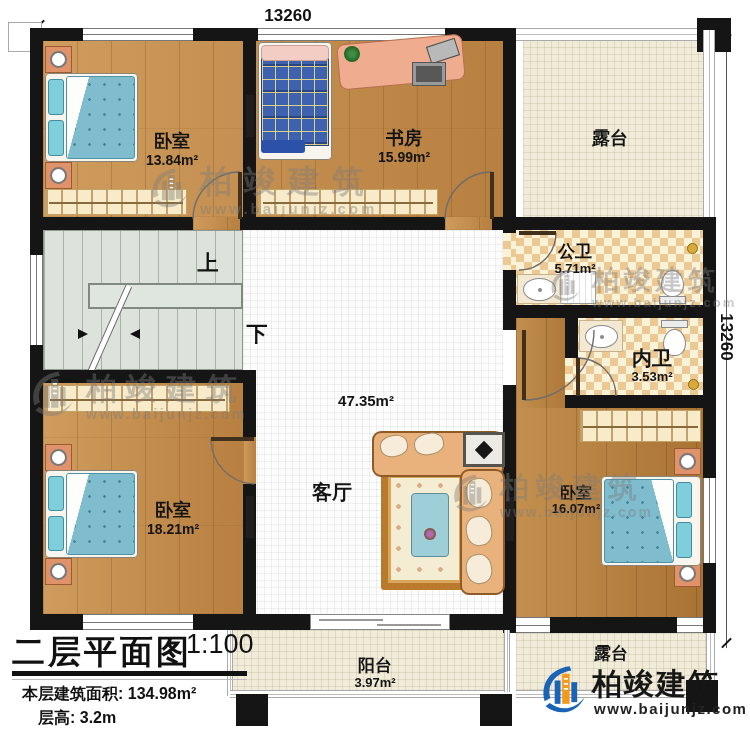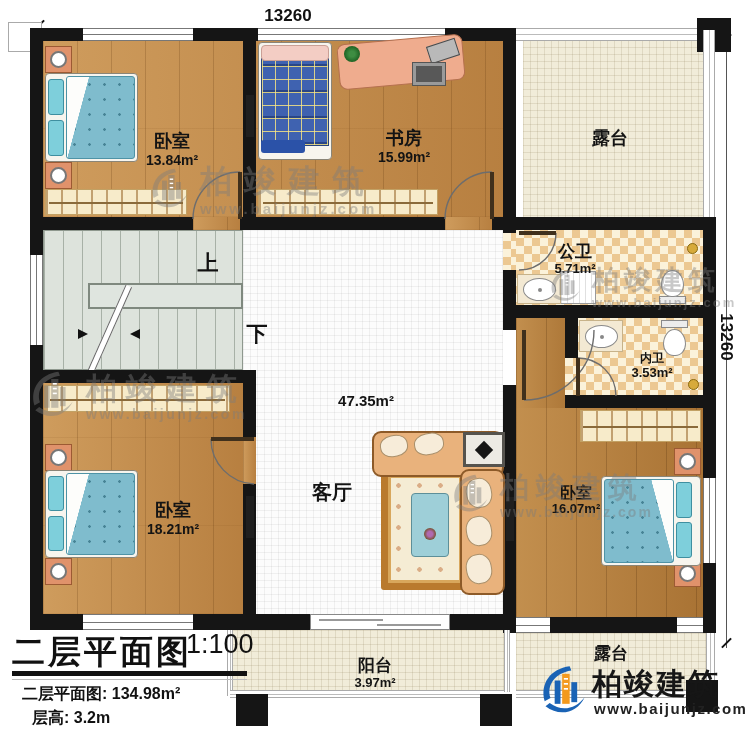--- a/index.html
+++ b/index.html
@@ -274,21 +274,21 @@
     <div class="rarea">15.99m²</div>
   </div>
   <div class="abs rlabel" style="left:610px;top:138px">
     <div class="rname">露台</div>
   </div>
   <div class="abs rlabel" style="left:575px;top:259px">
     <div class="rname" style="font-size:17px">公卫</div>
     <div class="rarea" style="font-size:13px">5.71m²</div>
   </div>
   <div class="abs rlabel" style="left:652px;top:366px">
-    <div class="rname" style="font-size:12px">内卫</div>
+    <div class="rname" style="font-size:20px">内卫</div>
     <div class="rarea" style="font-size:13px">3.53m²</div>
   </div>
   <div class="abs rlabel" style="left:366px;top:401px">
     <div class="rarea" style="font-size:15px">47.35m²</div>
   </div>
   <div class="abs rlabel" style="left:332px;top:492px">
     <div class="rname" style="font-size:20px">客厅</div>
   </div>
   <div class="abs rlabel" style="left:173px;top:518px">
     <div class="rname">卧室</div>
@@ -376,22 +376,22 @@
     <span>
       <span class="wm-cn" style="font-size:27px;letter-spacing:5px;display:block">柏竣建筑</span>
       <span class="wm-url" style="font-size:13px;letter-spacing:2px;display:block;margin-top:-3px">www.baijunjz.com</span>
     </span>
   </div>
 
   <div class="abs titletxt" style="left:12px;top:630px">二层平面图</div>
   <div class="abs scaletxt" style="left:186px;top:629px">1:100</div>
   <div class="abs" style="left:12px;top:671px;width:235px;height:5px;background:#111"></div>
   <div class="abs" style="left:12px;top:679px;width:235px;height:1px;background:#bbb"></div>
-  <div class="abs infotxt" style="left:22px;top:684px">二层平面图: 134.98m²</div>
-  <div class="abs infotxt" style="left:32px;top:708px">层高: 3.2m</div>
+  <div class="abs infotxt" style="left:22px;top:684px">本层建筑面积: 134.98m²</div>
+  <div class="abs infotxt" style="left:38px;top:708px">层高: 3.2m</div>
 
   <div class="abs logo-color" style="left:538px;top:663px;width:50px;height:55px">
   <svg viewBox="0 0 60 64" width="100%" height="100%" preserveAspectRatio="xMidYMid meet">
     <path class="s" d="M38 3 C15 6 2 24 8 45 L15 41 C10 26 20 11 40 8 Z"></path>
     <path class="s" d="M9 51 C26 64 47 59 56 40 C45 54 29 58 14 47 Z"></path>
     <rect class="s" x="20" y="20" width="7" height="28"></rect>
     <rect class="b" x="29" y="12" width="9" height="36"></rect>
     <rect class="s" x="40" y="22" width="7" height="24"></rect>
     <rect fill="#ffffff" x="31" y="17" width="5" height="2"></rect>
     <rect fill="#ffffff" x="31" y="23" width="5" height="2"></rect>

